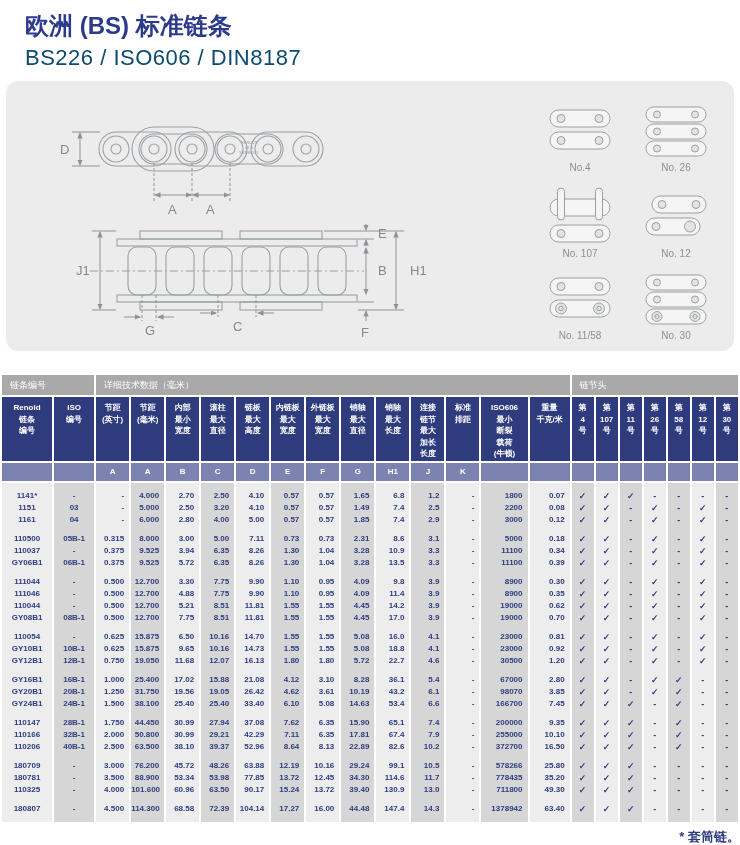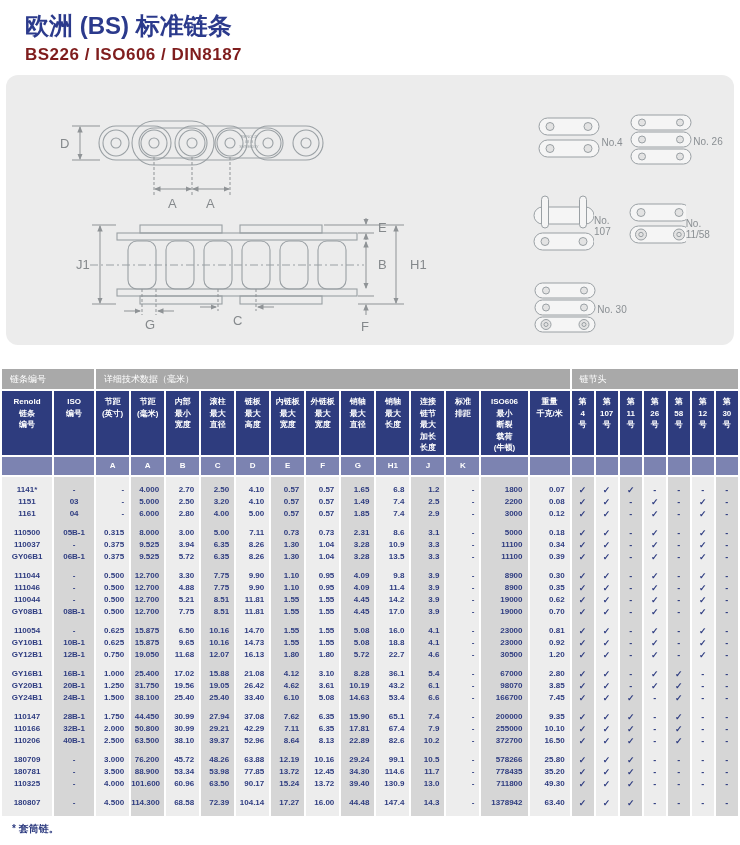--- a/index.html
+++ b/index.html
@@ -1,39 +1,39 @@
 <!DOCTYPE html>
 <html><head>
 <meta charset="utf-8">
 <style>
   html,body{margin:0;padding:0;}
   body{width:740px;height:845px;background:#ffffff;font-family:"Liberation Sans",sans-serif;overflow:hidden;}
   .hdr{padding:10px 0 0 8px;margin-left:17px;}
   .title{color:#2b3a8c;font-size:24px;font-weight:bold;margin:0 0 3px 0;}
-  .subtitle{color:#7f1d1d;font-size:17px;font-weight:bold;margin:0 0 10px 0;letter-spacing:.5px;}
+  .subtitle{color:#0c4a6e;font-size:22px;font-weight:normal;margin:0 0 10px 0;letter-spacing:.5px;}
   .panel{position:relative;margin:0 6px;height:270px;background:#ececec;border-radius:12px;overflow:hidden;}
   .drawing{position:absolute;left:6px;top:0;}
   .gallery{position:absolute;right:10px;top:12px;width:192px;height:248px;display:grid;grid-template-columns:1fr 1fr;align-items:end;justify-items:center;row-gap:2px;}
-  .cell{margin:0;display:flex;flex-direction:row;align-items:center;}
+  .cell{margin:0;display:flex;flex-direction:column;align-items:center;}
   .cell figcaption{font-size:10px;color:#8a8f93;margin-top:3px;}
   .lk{fill:#f5f5f5;stroke:#9aa0a4;stroke-width:1;}
   .lh{fill:#e3e3e3;stroke:#9aa0a4;stroke-width:1;}
   table{border-collapse:separate;border-spacing:2px 0;table-layout:fixed;width:740px;margin-top:24px;}
   th,td{overflow:hidden;white-space:nowrap;}
   .grp{background:#a9a9a9;color:#fff;font-size:9px;font-weight:normal;text-align:left;padding:0 0 0 8px;height:20px;border-bottom:2px solid #fff;}
   .hd{background:#2e3c7e;color:#fff;font-size:8px;font-weight:bold;text-align:center;vertical-align:top;padding-top:5px;height:57px;line-height:1.45;border-bottom:2px solid #fff;}
   .lt{background:#7c83b1;color:#fff;font-size:8px;font-weight:bold;text-align:center;height:16px;border-bottom:2px solid #fff;}
   .cl{background:#ededed;}
   .cd{background:#d6d6d6;}
   .dr td{color:#2e3c80;font-size:8px;font-weight:bold;height:12px;padding:0;}
   .dr td.nm{text-align:right;padding-right:5px;}
   .dr td.cc{text-align:center;}
   .dr td.ck{text-align:center;font-size:9px;}
   .sp td{height:7px;padding:0;}
-  .footnote{color:#2e3c80;font-size:10px;font-weight:bold;margin:6px 0 0 12px;}
+  .footnote{color:#2e3c80;font-size:13px;font-weight:bold;margin:6px 0 0 12px;text-align:right;}
   .dim{fill:#85898c;font-size:13px;}
   .dims{stroke:#8f9396;stroke-width:1;fill:none;}
   .draw{stroke:#9aa0a4;stroke-width:1.1;fill:none;}
 </style>
 </head>
 <body>
 
 <div class="hdr">
   <h1 class="title">欧洲 (BS) 标准链条</h1>
   <h2 class="subtitle">BS226 / ISO606 / DIN8187</h2>
@@ -162,20 +162,31 @@
         <rect class="lk" x="9.5" y="1" width="7" height="32" rx="3.5"></rect>
         <rect class="lk" x="47.5" y="1" width="7" height="32" rx="3.5"></rect>
         <rect class="lk" x="2" y="38" width="60" height="17" rx="8.5"></rect>
         <circle class="lh" cx="13" cy="46.5" r="4"></circle>
           <circle class="lh" cx="51" cy="46.5" r="4"></circle>
       </svg>
       <figcaption>No. 107</figcaption>
     </figure>
     <figure class="cell">
       <svg width="64" height="52">
+        <rect class="lk" x="8" y="3" width="54" height="17" rx="8.5"></rect>
+        <circle class="lh" cx="18" cy="11.5" r="4"></circle>
+          <circle class="lh" cx="52" cy="11.5" r="4"></circle>
+        <rect class="lk" x="2" y="25" width="54" height="17" rx="8.5"></rect>
+        <circle class="lh" cx="12" cy="33.5" r="4"></circle>
+          <circle class="lh" cx="46" cy="33.5" r="5.5"></circle>
+      </svg>
+      <figcaption>No. 12</figcaption>
+    </figure>
+    <figure class="cell">
+      <svg width="64" height="52">
         <rect class="lk" x="2" y="3" width="60" height="17" rx="8.5"></rect>
         <circle class="lh" cx="13" cy="11.5" r="4"></circle>
           <circle class="lh" cx="51" cy="11.5" r="4"></circle>
         <rect class="lk" x="2" y="25" width="60" height="17" rx="8.5"></rect>
         <circle class="lh" cx="13" cy="33.5" r="5.5"></circle>
           <circle class="lh" cx="51" cy="33.5" r="5.5"></circle>
         <circle class="lh" cx="13" cy="33.5" r="2.2"></circle>
           <circle class="lh" cx="51" cy="33.5" r="2.2"></circle>
       </svg>
       <figcaption>No. 11/58</figcaption>

